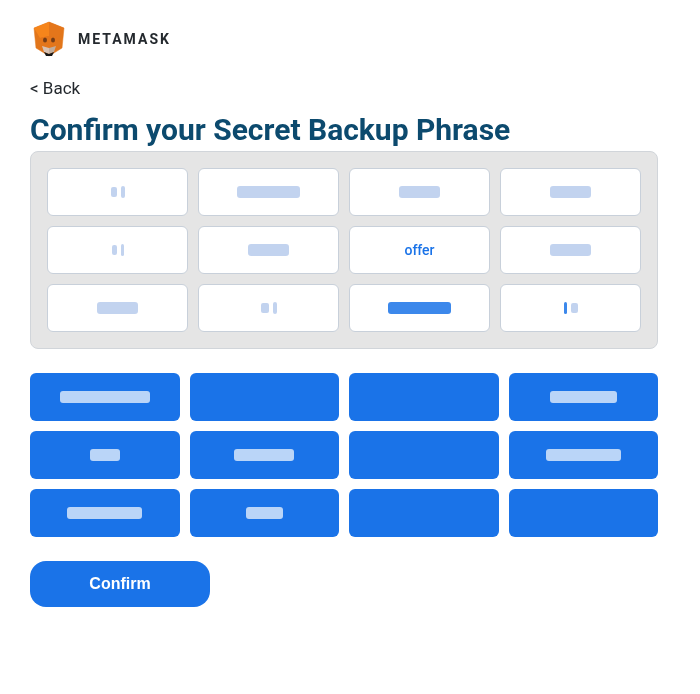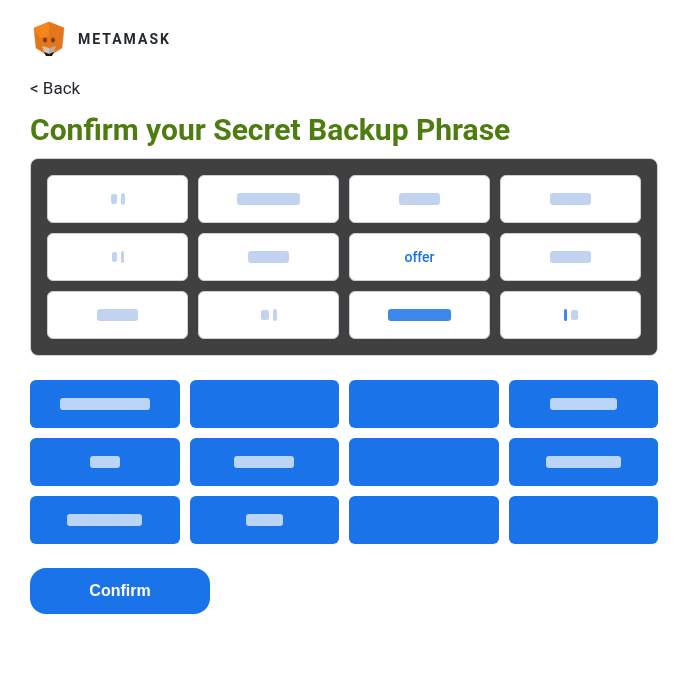--- a/index.html
+++ b/index.html
@@ -34,35 +34,35 @@
     .back-link {
       font-size: 17px;
       color: #24292e;
       cursor: pointer;
       margin-bottom: 14px;
       display: inline-block;
     }
     .page-title {
       font-size: 30px;
       font-weight: 700;
-      color: #4d7c0f;
-      margin-bottom: 10px;
+      color: #0c4a6e;
+      margin-bottom: 3px;
       line-height: 1.2;
     }
     .subtitle {
       font-size: 14px;
       color: #555;
       margin-bottom: 18px;
     }
     .phrase-container {
       border: 1px solid #d1d5da;
       border-radius: 8px;
       padding: 16px;
       margin-bottom: 24px;
-      background: #404040;
+      background: #e5e5e5;
     }
     .phrase-grid {
       display: grid;
       grid-template-columns: repeat(4, 1fr);
       gap: 10px;
     }
     .phrase-slot {
       border: 1px solid #c8d0da;
       border-radius: 6px;
       height: 48px;

